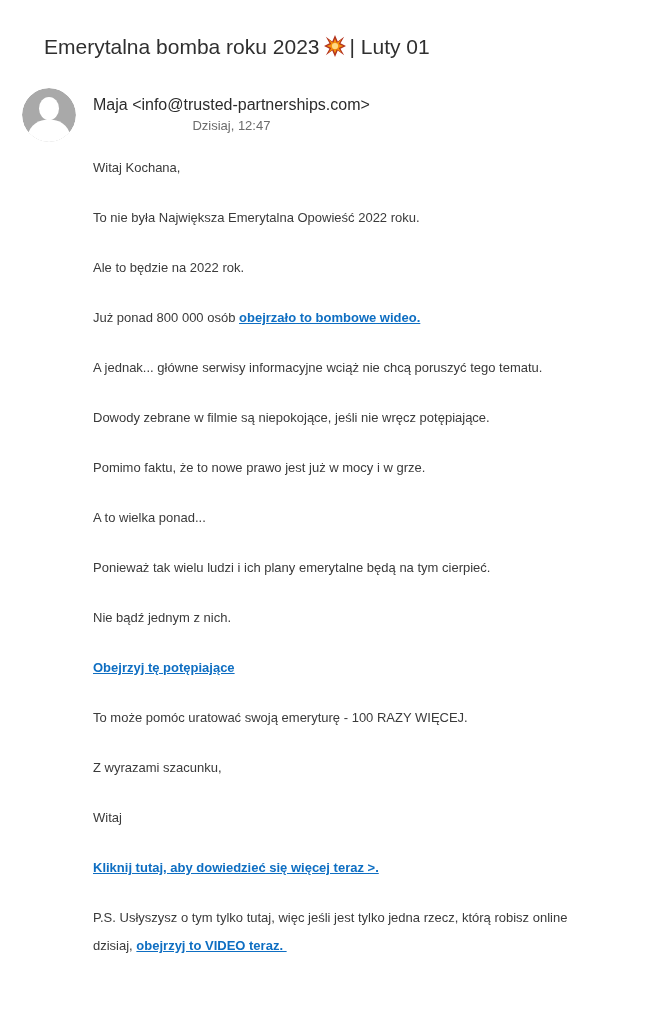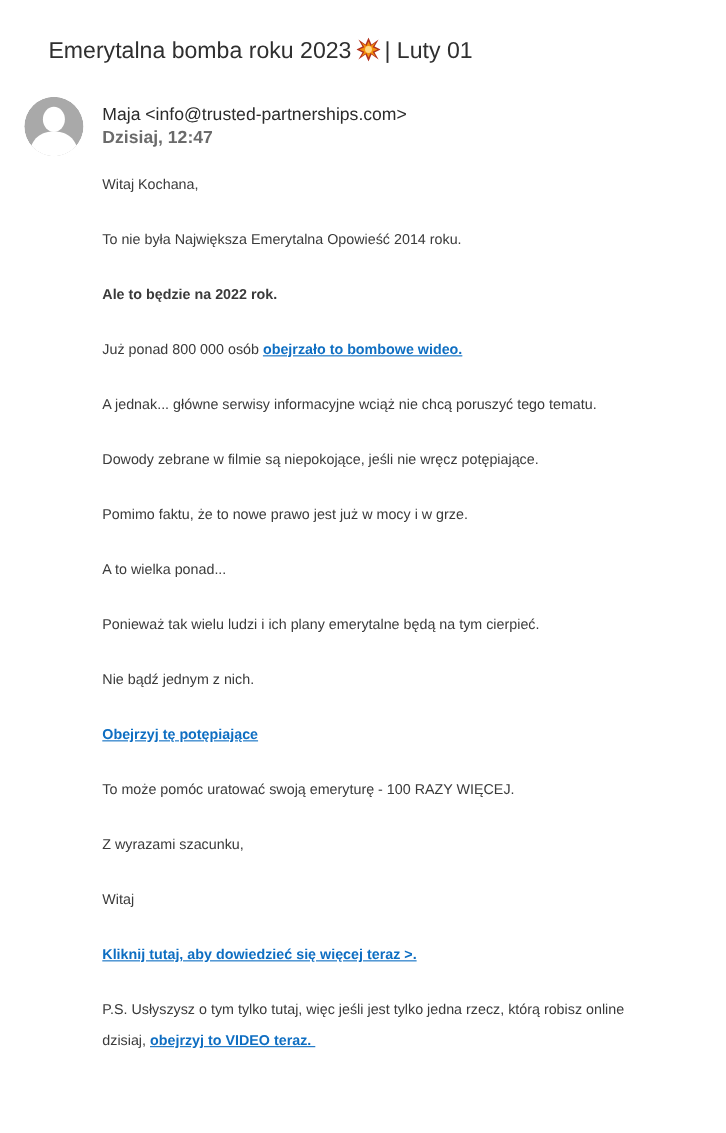--- a/index.html
+++ b/index.html
@@ -31,56 +31,56 @@
   .subject .emoji{
     display:inline-block;
     width:22px;height:22px;
     vertical-align:-3px;
     margin:0 4px;
   }
   .msg-header{
     display:flex;
     align-items:flex-start;
     margin:27px 11px 0 22px;
+    text-align:center;
   }
   .avatar{
     width:54px;height:54px;
     border-radius:50%;
     overflow:hidden;
     flex:0 0 auto;
     cursor:pointer;
   }
   .avatar svg{display:block;width:54px;height:54px;}
   .sender-block{
     margin-left:17px;
     padding-top:7px;
   }
   .sender-name{
     font-size:16px;
     line-height:20px;
     color:var(--sender-text);
   }
   .timestamp{
-    font-size:16px;
+    font-size:13px;
     line-height:16px;
     margin-top:3px;
     color:var(--timestamp-text);
-    font-weight:bold;
   }
   .email-body{
     margin:12px 0 0 93px;
     width:512px;
     font-size:13px;
     line-height:28px;
     color:var(--body-text);
   }
   .email-body p.para{
     margin:0 0 22px 0;
   }
-  .bold{font-weight:700;}
+  .bold{font-weight:400;}
   a.link{
     color:var(--link-color);
     font-weight:700;
     text-decoration:underline;
     cursor:pointer;
   }
 </style>
 </head>
 <body>
 
@@ -106,21 +106,21 @@
     </svg>
   </div>
   <div class="sender-block">
     <div class="sender-name">Maja &lt;info@trusted-partnerships.com&gt;</div>
     <div class="timestamp">Dzisiaj, 12:47</div>
   </div>
 </div>
 
 <div class="email-body">
     <p class="para"><span>Witaj Kochana,</span></p>
-    <p class="para"><span>To nie była Największa Emerytalna Opowieść 2014 roku.</span></p>
+    <p class="para"><span>To nie była Największa Emerytalna Opowieść 2022 roku.</span></p>
     <p class="para"><span class="bold">Ale to będzie na 2022 rok.</span></p>
     <p class="para"><span>Już ponad 800 000 osób </span><a href="#" class="link bold">obejrzało to bombowe wideo.</a></p>
     <p class="para"><span>A jednak... główne serwisy informacyjne wciąż nie chcą poruszyć tego tematu.</span></p>
     <p class="para"><span>Dowody zebrane w filmie są niepokojące, jeśli nie wręcz potępiające.</span></p>
     <p class="para"><span>Pomimo faktu, że to nowe prawo jest już w mocy i w grze.</span></p>
     <p class="para"><span>A to wielka ponad...</span></p>
     <p class="para"><span>Ponieważ tak wielu ludzi i ich plany emerytalne będą na tym cierpieć.</span></p>
     <p class="para"><span>Nie bądź jednym z nich.</span></p>
     <p class="para"><a href="#" class="link bold">Obejrzyj tę potępiające</a></p>
     <p class="para"><span>To może pomóc uratować swoją emeryturę - 100 RAZY WIĘCEJ.</span></p>

